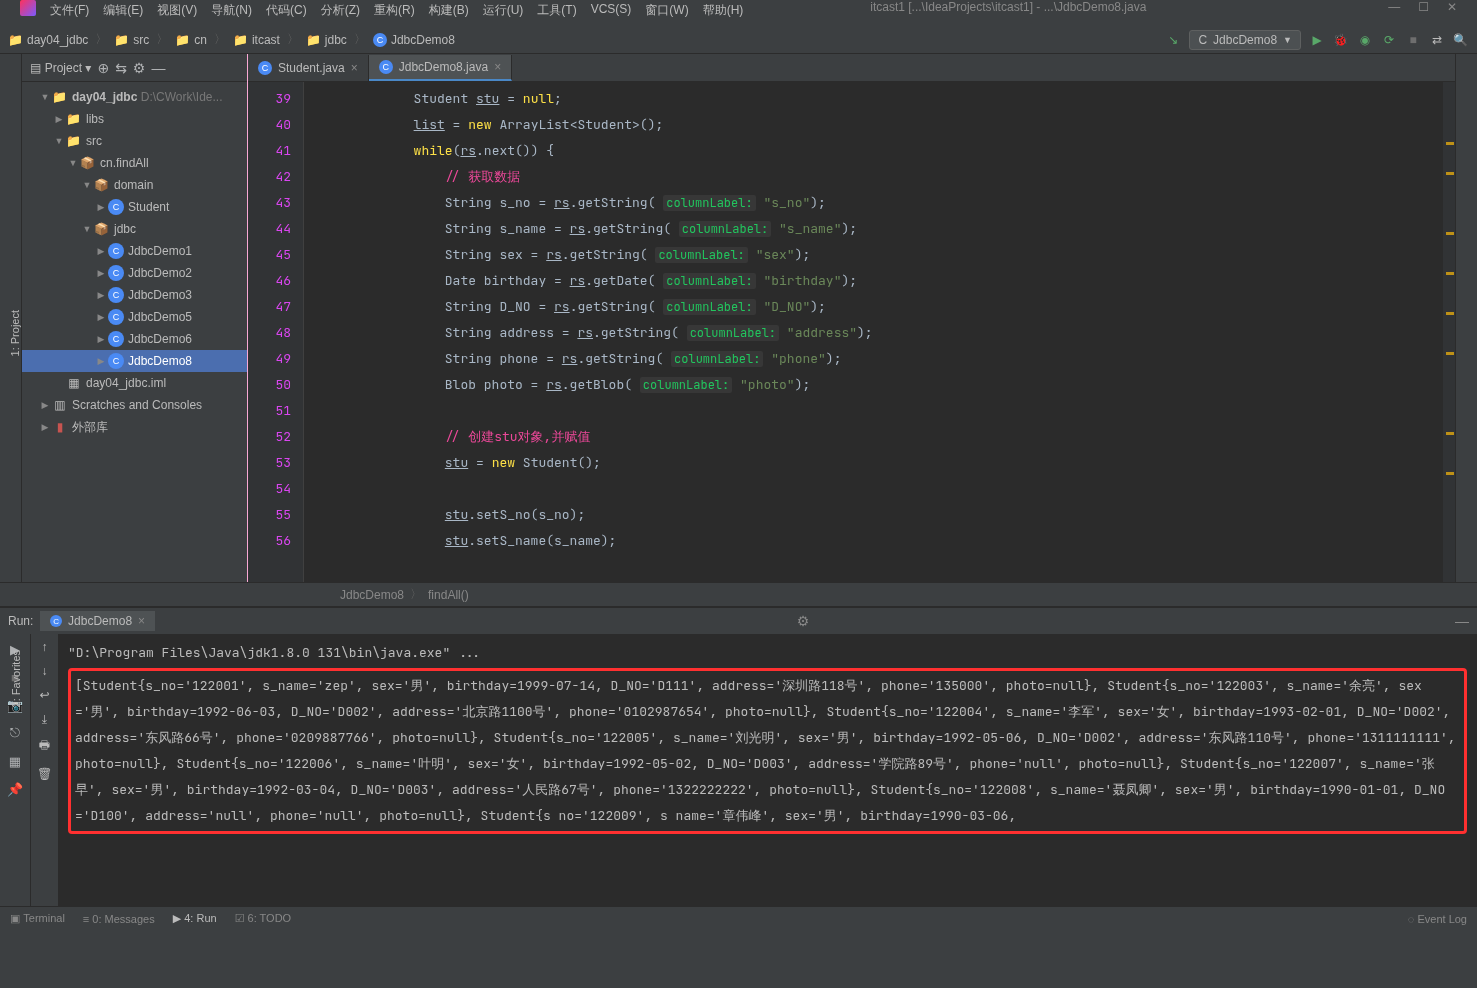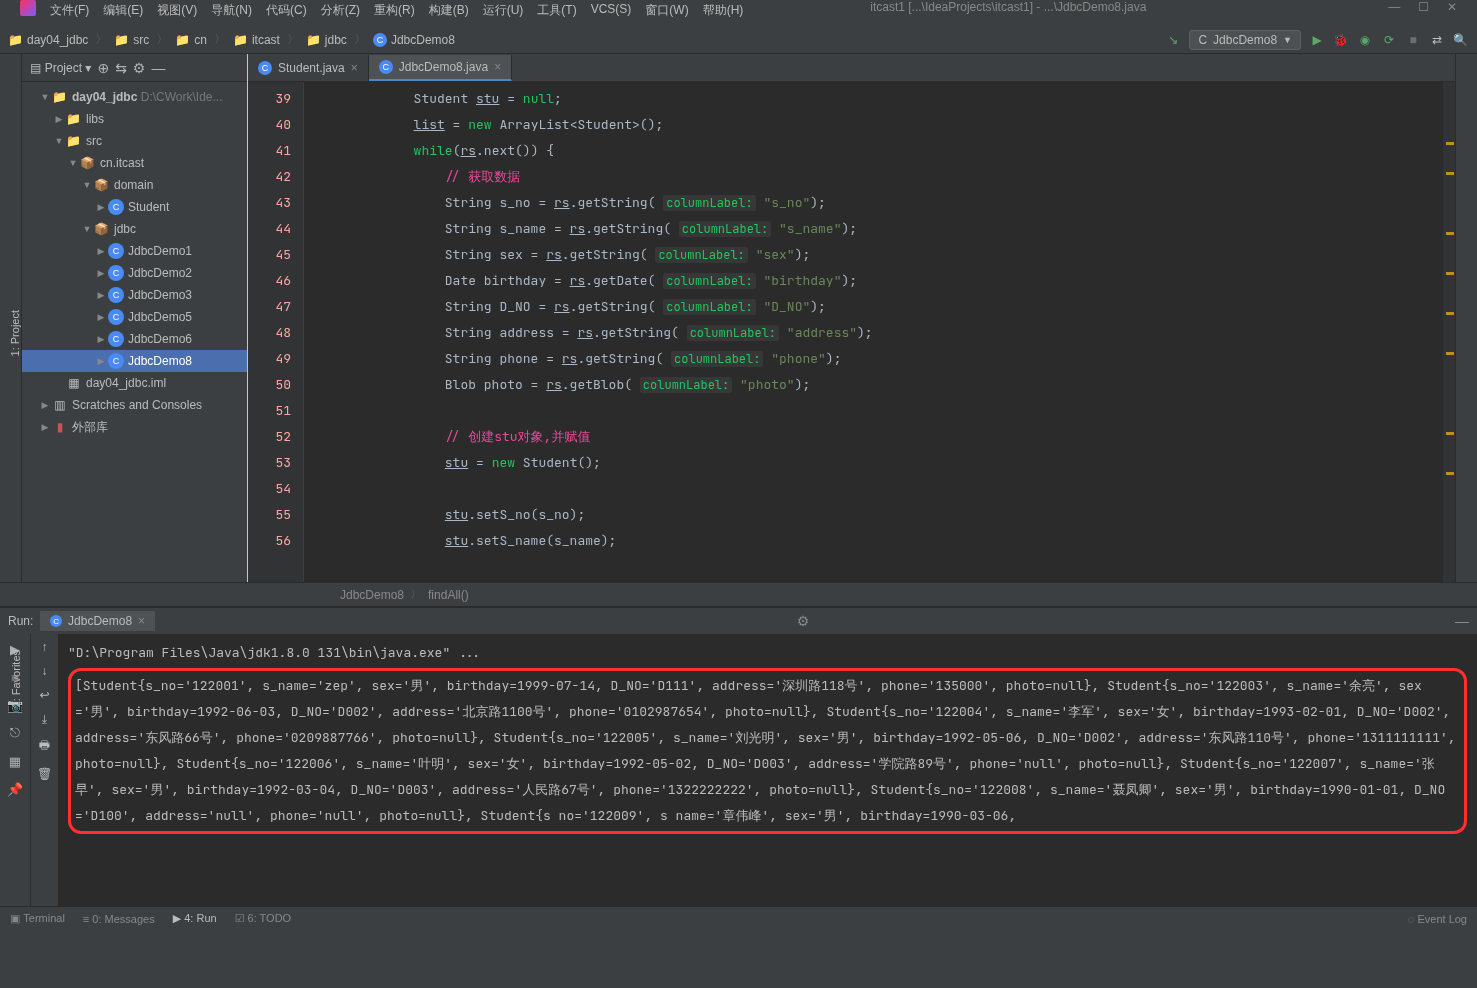--- a/index.html
+++ b/index.html
@@ -36,38 +36,38 @@
 .ticon.class { background: #4a8af4; border-radius: 50%; color: #fff; font-size: 9px; }
 .indent-1 { padding-left: 16px; } .indent-2 { padding-left: 30px; } .indent-3 { padding-left: 44px; }
 .indent-4 { padding-left: 58px; } .indent-5 { padding-left: 72px; }
 .editor-area { flex: 1; background: #2b2b2b; display: flex; flex-direction: column; position: relative; }
 .tabs { height: 28px; background: #3c3f41; display: flex; align-items: flex-end; border-bottom: 1px solid #2b2b2b; }
 .tab { height: 26px; padding: 0 10px; display: flex; align-items: center; gap: 6px; background: #3c3f41; border-right: 1px solid #2b2b2b; cursor: pointer; }
 .tab.active { background: #4e5254; border-bottom: 2px solid #4a88c7; }
 .tab .cicon { width: 14px; height: 14px; background: #4a8af4; border-radius: 50%; display: inline-flex; align-items: center; justify-content: center; font-size: 9px; color: #fff; }
 .tab .close { color: #888; font-size: 12px; }
 .code-wrapper { flex: 1; display: flex; overflow: hidden; position: relative; }
-.gutter { width: 56px; background: #313335; text-align: right; padding: 4px 12px 4px 0; color: #fca5a5; font-family: "JetBrains Mono", Consolas, monospace; font-size: 13px; line-height: 26px; border-right: 1px solid #404040; }
+.gutter { width: 56px; background: #313335; text-align: right; padding: 4px 12px 4px 0; color: #d946ef; font-family: "JetBrains Mono", Consolas, monospace; font-size: 13px; line-height: 26px; border-right: 1px solid #404040; }
 .code { flex: 1; padding: 4px 0 4px 16px; font-family: "JetBrains Mono", Consolas, monospace; font-size: 13px; line-height: 26px; white-space: pre; overflow: auto; color: #a9b7c6; }
-.kw { color: #22c55e; } .str { color: #6a8759; } .com { color: #ec4899; } .hint { color: #22c55e; background: #373737; padding: 0 3px; border-radius: 2px; font-size: 12px; } .ul { text-decoration: underline; }
+.kw { color: #fde047; } .str { color: #6a8759; } .com { color: #ec4899; } .hint { color: #22c55e; background: #373737; padding: 0 3px; border-radius: 2px; font-size: 12px; } .ul { text-decoration: underline; }
 .right-gutter { width: 22px; background: #3c3f41; border-left: 1px solid #2b2b2b; }
 .marker-strip { position: absolute; right: 0; top: 0; width: 12px; height: 100%; background: #313335; }
 .marker { position: absolute; right: 1px; width: 8px; height: 3px; background: #be9117; }
 .breadcrumb-bar { height: 24px; background: #3c3f41; border-top: 1px solid #2b2b2b; display: flex; align-items: center; padding-left: 340px; font-size: 12px; color: #888; }
 .breadcrumb-bar .sep { margin: 0 6px; color: #666; }
 .run-panel { height: 300px; border-top: 2px solid #2b2b2b; display: flex; flex-direction: column; }
 .run-header { height: 26px; background: #3c3f41; display: flex; align-items: center; padding: 0 8px; }
 .run-tab { background: #4e5254; padding: 3px 10px; display: flex; align-items: center; gap: 6px; }
 .run-header .gear { margin-left: auto; color: #888; cursor: pointer; font-size: 14px; }
 .run-body { flex: 1; display: flex; background: #2b2b2b; overflow: hidden; }
 .run-toolbar { width: 30px; background: #3c3f41; display: flex; flex-direction: column; align-items: center; padding-top: 6px; gap: 10px; }
 .run-toolbar .btn { width: 18px; height: 18px; cursor: pointer; color: #afb1b3; display: flex; align-items: center; justify-content: center; font-size: 13px; }
 .run-toolbar2 { width: 28px; background: #3c3f41; display: flex; flex-direction: column; align-items: center; padding-top: 6px; gap: 10px; border-left: 1px solid #2b2b2b; }
 .console { flex: 1; padding: 6px 10px; font-family: "JetBrains Mono", Consolas, monospace; font-size: 13px; line-height: 26px; color: #bbbbbb; overflow: auto; position: relative; }
-.console .hlbox { border: 3px solid #ff3030; border-radius: 13px; padding: 2px 4px; margin-top: 2px; }
+.console .hlbox { border: 3px solid #ff3030; border-radius: 4px; padding: 2px 4px; margin-top: 2px; }
 .statusbar { height: 24px; background: #3c3f41; border-top: 1px solid #2b2b2b; display: flex; align-items: center; padding: 0 10px; font-size: 11px; color: #888; gap: 18px; }
 .statusbar .right { margin-left: auto; display: flex; gap: 12px; align-items: center; justify-content: flex-end; }
 .left-tools { position: absolute; left: 0; top: 650px; width: 22px; display: flex; flex-direction: column; align-items: center; gap: 20px; writing-mode: vertical-rl; }
 .left-tools span { transform: rotate(180deg); font-size: 11px; cursor: pointer; }
 .dim { color: #787878; }
 </style>
 </head>
 <body>
 
 <div class="titlebar">
@@ -153,21 +153,21 @@
           <span>libs</span>
         </div>
       <div class="tree-item indent-2">
           <span class="arrow">▼</span>
           <span class="ticon folder" style="color:#4a88c7">📁</span>
           <span>src</span>
         </div>
       <div class="tree-item indent-3">
           <span class="arrow">▼</span>
           <span class="ticon pkg">📦</span>
-          <span>cn.itcast</span>
+          <span>cn.findAll</span>
         </div>
       <div class="tree-item indent-4">
           <span class="arrow">▼</span>
           <span class="ticon pkg">📦</span>
           <span>domain</span>
         </div>
       <div class="tree-item indent-5">
           <span class="arrow">▶</span>
           <span class="ticon class">C</span>
           <span>Student</span>

